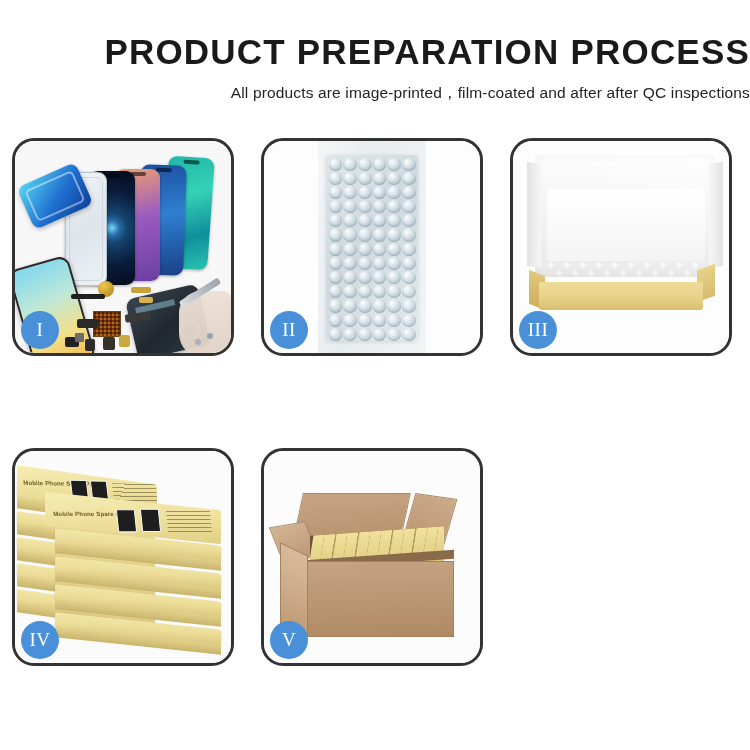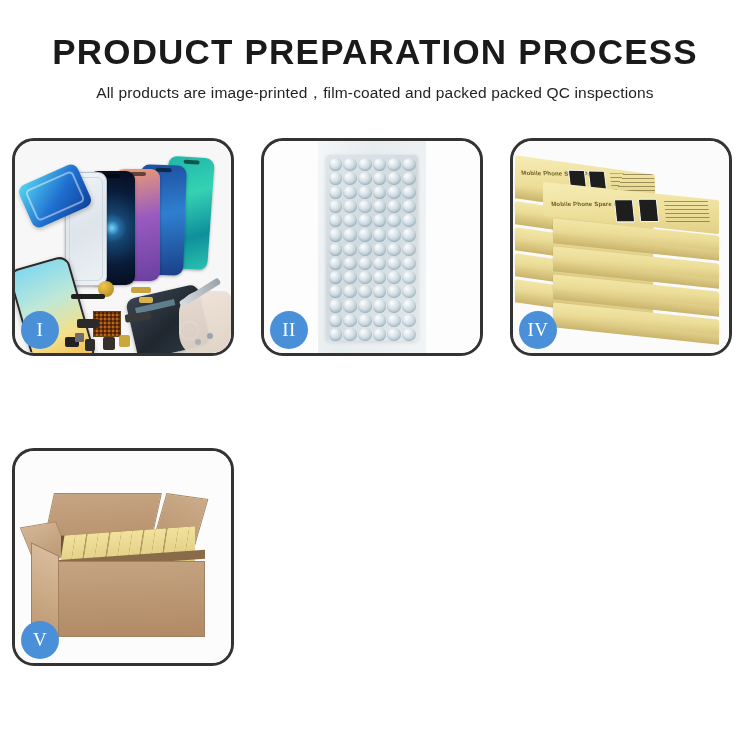--- a/index.html
+++ b/index.html
@@ -9,21 +9,21 @@
   }
   body {
     width: 750px;
     height: 750px;
     font-family: "Liberation Sans", sans-serif;
     overflow: hidden;
     position: relative;
   }
 
   
-  .header { text-align: center; padding-top: 34px; }
+  .header { text-align: right; padding-top: 34px; }
   .title {
     font-family: "Liberation Sans", sans-serif;
     font-size: 35px;
     font-weight: 700;
     letter-spacing: 1.2px;
     color: #1a1a1a;
     line-height: 1.05;
     white-space: nowrap;
   }
   .subtitle {
@@ -403,21 +403,21 @@
     position: absolute; left: 104px; top: 18px; width: 64px; height: 22px;
     background: rgba(230,235,238,0.9);
     transform: skewX(-30deg);
   }
 </style>
 </head>
 <body>
 
 <div class="header">
   <div class="title">PRODUCT PREPARATION PROCESS</div>
-  <div class="subtitle">All products are image-printed，film-coated and packed packed QC inspections</div>
+  <div class="subtitle">All products are image-printed，film-coated and after after QC inspections</div>
 </div>
 
 <div class="grid">
 
   <div class="panel">
     <div class="panel-inner">
       <div class="p1-bg"></div>
       <div class="ph ph-teal">
           <span class="ph-notch"></span>
         </div>
@@ -536,20 +536,32 @@
           <span class="bub"></span>
           <span class="bub"></span>
           <span class="bub"></span>
           <span class="bub"></span>
           <span class="bub"></span>
         </div>
     </div>
     <div class="badge">II</div>
   </div>
 
+  <div class="panel">
+    <div class="panel-inner">
+      <div class="p3-bg"></div>
+      <div class="b3-lid"></div>
+      <div class="b3-foam"></div>
+      <div class="b3-left-wall"></div>
+      <div class="b3-right-wall"></div>
+      <div class="b3-bubble"></div>
+      <div class="b3-front"></div>
+    </div>
+    <div class="badge">III</div>
+  </div>
 
   <div class="panel">
     <div class="panel-inner">
       <div class="p4-bg"></div>
       <div class="stackwrap">
 
         <div class="sbox" style="left:2px; top:44px; width:138px; height:14px; transform:skewY(8deg);">
             <span class="sbox-side"></span>
           </div>
         <div class="sbox" style="left:2px; top:70px; width:138px; height:14px; transform:skewY(8deg);">

